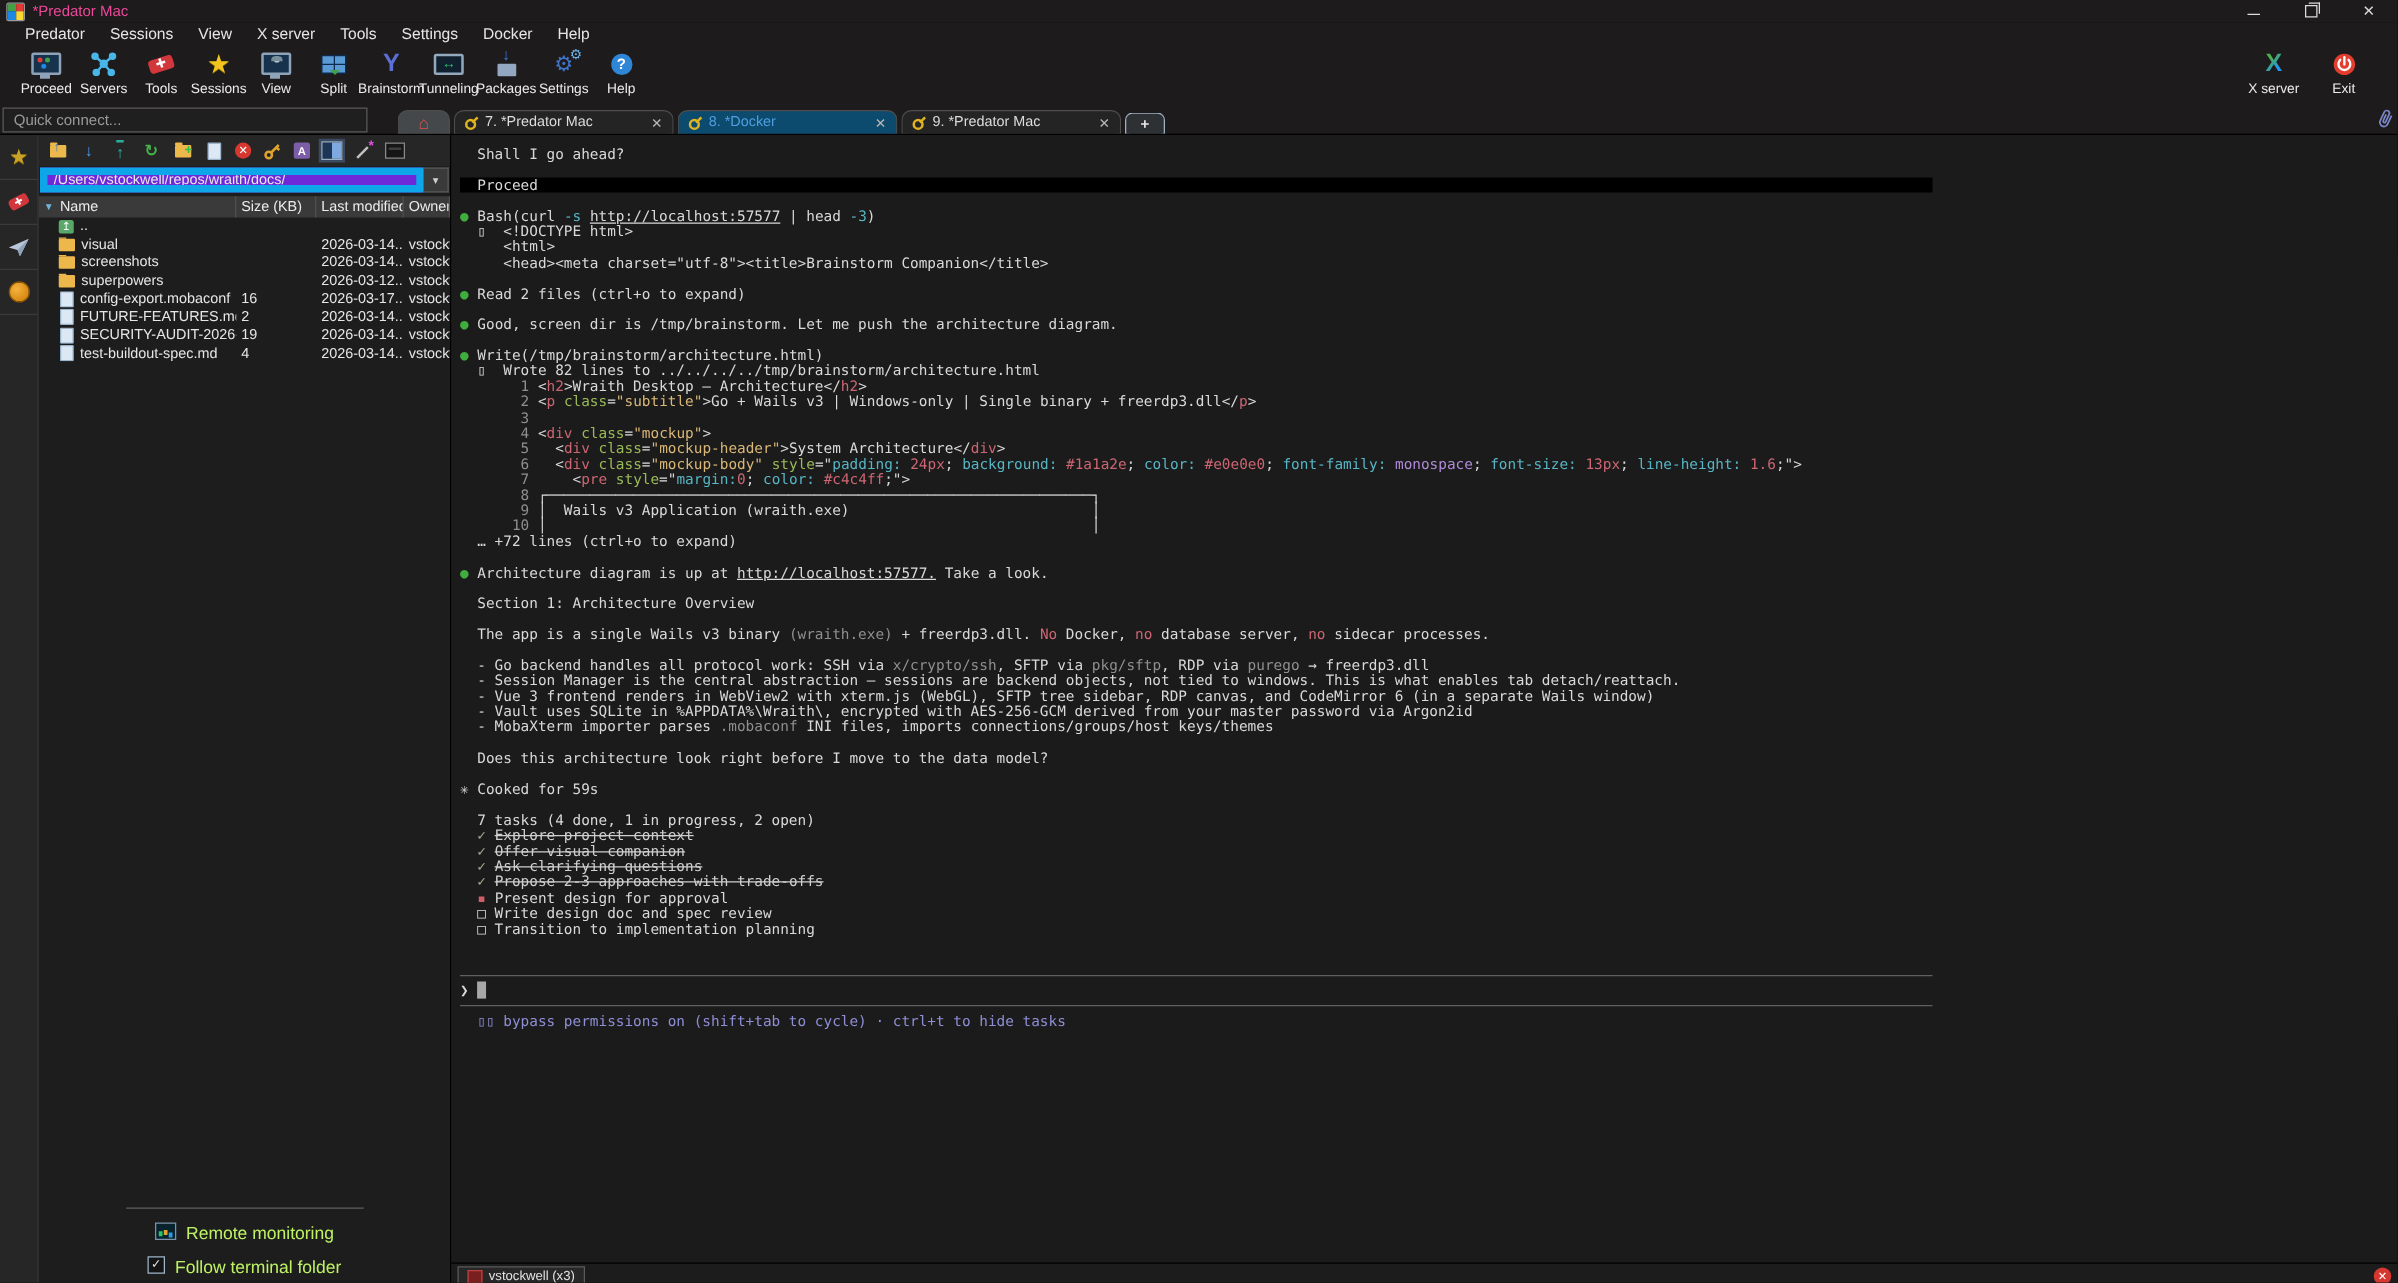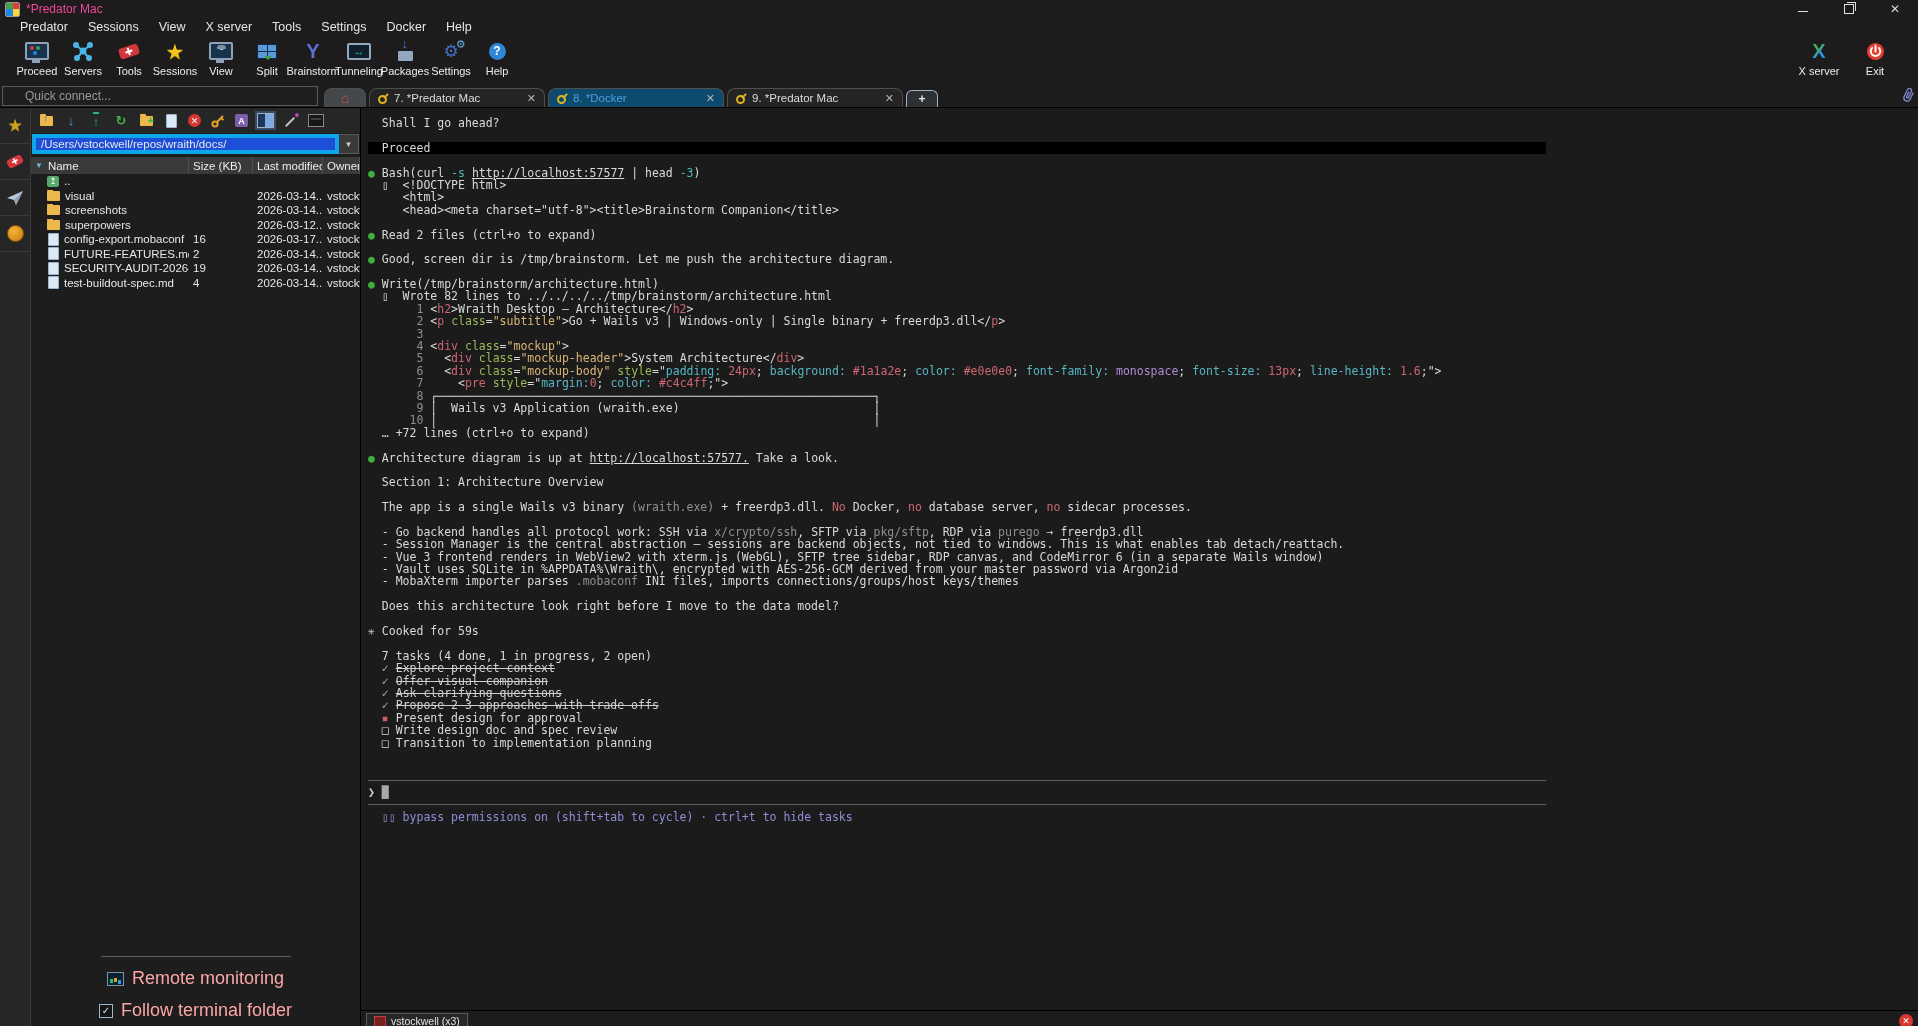--- a/index.html
+++ b/index.html
@@ -42,21 +42,21 @@
   .pkg{position:relative;width:15px;height:10px;background:#93a7c0;border-radius:1px;margin-top:9px}
   .pkg::before{content:"↓";position:absolute;top:-15px;left:4px;color:#3f78e0;font-weight:900;font-size:13px}
   .gears{position:relative;color:#3f74c9;font-size:17px;line-height:1}
   .gears::after{content:"⚙";position:absolute;top:-4px;right:-7px;font-size:11px;color:#6ab0e8}
   .help{width:17px;height:17px;border-radius:50%;background:#2f86d6;color:#fff;font-weight:bold;font-size:12px;display:flex;align-items:center;justify-content:center}
   .help::before{content:"?"}
   .xsrv{font-weight:900;font-size:20px;line-height:1;background:linear-gradient(135deg,#4caf50 30%,#2196f3 70%);-webkit-background-clip:text;background-clip:text;color:transparent}
   .xsrv::before{content:"X"}
   
   .subbar{height:23px;background:#1d1b1b;border-bottom:1px solid #000;display:flex;position:relative}
-  .quickconnect{width:316px;margin:2px 1px 1px 2px;background:#1f1f1f;border:1px solid #5a5a5a;color:#9a9a9a;font-size:12px;padding:0 22px;box-sizing:border-box;font-family:"Liberation Sans","DejaVu Sans",sans-serif;outline:none}
+  .quickconnect{width:292px;margin:2px 19px 1px 2px;background:#1f1f1f;border:1px solid #5a5a5a;color:#9a9a9a;font-size:12px;padding:0 8px;box-sizing:border-box;font-family:"Liberation Sans","DejaVu Sans",sans-serif;outline:none}
   .quickconnect::placeholder{color:#9a9a9a}
   .tabbar{display:flex;align-items:flex-end;gap:3px;padding-left:5px}
   .tab{height:19px;display:flex;align-items:center;gap:5px;padding:0 8px;border:1px solid #4e4e4e;border-bottom:none;
        border-radius:8px 8px 0 0;background:#242424;font-size:11.5px;color:#dcdcdc;width:176px;box-sizing:border-box}
   .tab.activity{background:#0c4a6e;color:#4f9fe0}
   .tab-label{white-space:nowrap;overflow:hidden}
   .tab-close{margin-left:auto;color:#b5b5b5;font-size:11px}
   .home-tab{width:42px;background:#45484b;justify-content:center}
   .home-glyph{color:#d9534f;font-weight:bold;font-size:14px;line-height:1}
   .plus-tab{width:30px;height:16px;background:#2e3133;border:1px solid #9fb2c5;border-bottom:none;border-radius:6px 6px 0 0;
@@ -87,42 +87,42 @@
   .fic-enc{width:13px;height:13px;border-radius:2px;background:#7b5ea7;color:#fff;font-size:9px;font-weight:bold}
   .fic-enc::before{content:"A"}
   .fic-panes{width:15px;height:13px;background:linear-gradient(90deg,#1d3557 50%,#7ea8e0 50%);border:1px solid #9ab0c5;box-shadow:0 0 0 2px #3a4a63}
   .fic-wand::before{content:"";position:absolute;width:12px;height:2px;background:#c0c0c0;transform:rotate(-45deg);top:8px;left:1px}
   .fic-wand::after{content:"*";position:absolute;color:#e052e0;font-weight:900;font-size:11px;top:-2px;right:0}
   .fic-shell{width:14px;height:11px;background:#161616;border:1px solid #8a8a8a}
   .fic-shell::before{content:"";position:absolute;top:3px;left:2px;width:10px;height:2px;background:#3e3e3e}
   .keysvg{display:block}
   
   .pathbar{height:20px;display:flex;margin:1px 1px 0 1px}
-  .path-input{flex:1;background:#1d4ed8;border:4px solid #0ea5e9;color:#e8e8e8;font-size:11.5px;padding:1px 5px;display:flex;align-items:center;white-space:nowrap;overflow:hidden}
+  .path-input{flex:1;background:#6d28d9;border:6px solid #0ea5e9;color:#e8e8e8;font-size:11.5px;padding:1px 5px;display:flex;align-items:center;white-space:nowrap;overflow:hidden}
   .path-drop{width:19px;background:#3a3a3a;border:1px solid #5a5a5a;border-left:none;display:flex;align-items:center;justify-content:center;color:#cfcfcf;font-size:9px}
   
   .ftable{font-size:11.5px;margin-top:3px}
   .fhead{display:flex;background:#3a3a3a;height:17px;align-items:stretch;color:#ececec}
   .fh{padding:0 4px;border-right:1px solid #4f4f4f;display:flex;align-items:center;gap:4px;box-sizing:border-box}
   .sort{color:#6fb3d8;font-size:8px}
   .fc-name{width:158px;flex:0 0 auto;display:flex;align-items:center;gap:5px;overflow:hidden;white-space:nowrap}
   .fc-size{width:64px;flex:0 0 auto;overflow:hidden;white-space:nowrap}
   .fc-mod{width:70px;flex:0 0 auto;overflow:hidden;white-space:nowrap}
   .fc-own{flex:1;overflow:hidden;white-space:nowrap}
   .frow{display:flex;height:14.5px;align-items:center;color:#e6e6e6}
   .frow .fc-name{padding-left:16px;box-sizing:border-box}
   .frow .fc-size,.frow .fc-mod,.frow .fc-own{padding:0 4px;box-sizing:border-box}
   .ico-folder{width:13px;height:10px;background:#edb84b;border-radius:1px;position:relative;flex:0 0 auto}
   .ico-folder::before{content:"";position:absolute;top:-2px;left:0;width:6px;height:2px;background:#edb84b;border-radius:1px 1px 0 0}
   .ico-file{width:9px;height:11px;background:#dce8f4;border:1px solid #9ab4cc;border-radius:1px;flex:0 0 auto;margin-left:1px}
   .ico-up{width:12px;height:11px;background:#59a869;border-radius:2px;color:#fff;font-size:9px;display:flex;align-items:center;justify-content:center;flex:0 0 auto}
   
   .side-bottom{margin-top:auto;display:flex;flex-direction:column;align-items:center;gap:11px;padding-bottom:10px}
   .divider{width:190px;border-top:1px solid #5f5f5f}
-  .side-row{display:flex;gap:8px;align-items:center;font-size:18px;color:#fca5a5}
+  .side-row{display:flex;gap:8px;align-items:flex-start;font-size:14px;color:#bef264}
   .rm-icon{width:15px;height:12px;border:1px solid #7d93a8;background:#08222e;position:relative}
   .rm-icon::after{content:"";position:absolute;bottom:2px;left:2px;width:3px;height:4px;background:#27c46a;box-shadow:4px -1px 0 #e0a32e,8px 1px 0 #2e9be0}
   .cb{width:12px;height:12px;border:1px solid #9fb6cb;background:#141414;color:#d7e7f2;font-size:10px;line-height:11px;text-align:center}
   .cb::before{content:"✓"}
   
   .rightcol{flex:1;display:flex;flex-direction:column;min-width:0}
   .terminal{flex:1;background:#1b1b1b;padding:9px 0 0 7px;font-family:"DejaVu Sans Mono",monospace;
             font-size:11.5px;line-height:12.4px;white-space:pre;color:#d9d9d9;overflow:hidden}
   .t-row{height:12.4px}
   .t-sel{background:#000;width:1178px}

